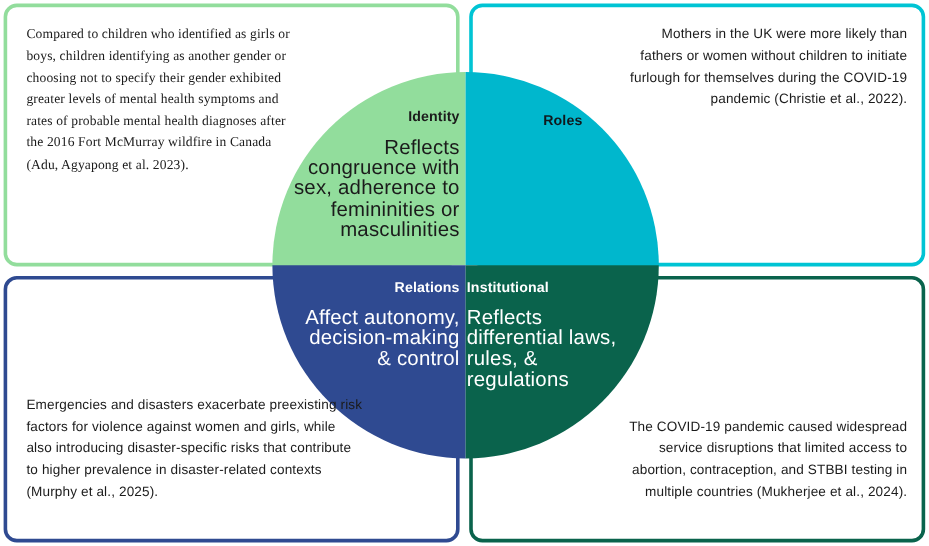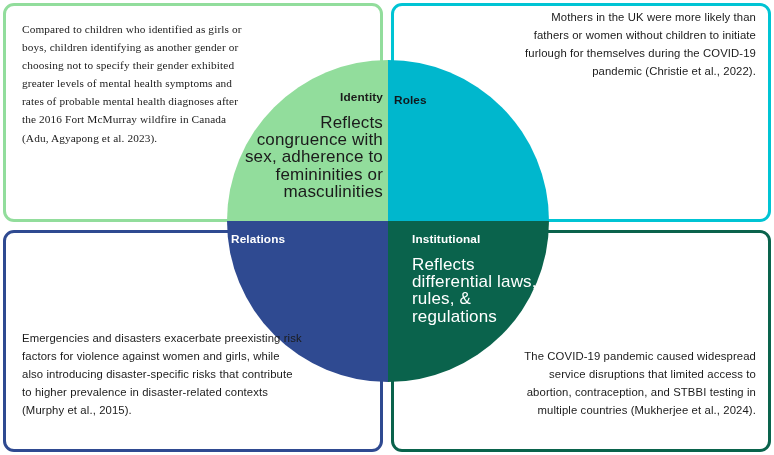--- a/index.html
+++ b/index.html
@@ -35,21 +35,21 @@
   
   .outer-text {
     position: absolute;
     font-size: 11.3px;
     line-height: 18.1px;
     color: #1b1b1b;
     letter-spacing: 0.01em;
     white-space: pre-line;
   }
   .t-tl { left: 22px;  top: 20px;  width: 226px; text-align: left; font-family: Liberation Serif, serif; }
-  .t-tr { left: 524px; top: 8px;  width: 232px; text-align: right; }
+  .t-tr { left: 524px; top: 20px;  width: 232px; text-align: right; }
   .t-bl { left: 22px;  top: 329px; width: 280px; text-align: left; }
   .t-br { left: 508px; top: 347px; width: 248px; text-align: right; }
 
   
   #circle {
     position: absolute;
     left: 227px;
     top: 60px;
     width: 322px;
     height: 322px;
@@ -86,31 +86,31 @@
   }
   .inner-identity {
     left: 237px; top: 90px;
     width: 146px;
     text-align: right;
     color: #1b1b1b;
   }
   .inner-roles {
     left: 394px; top: 93px;
     width: 150px;
-    text-align: left;
+    text-align: center;
     color: #10181c;
   }
   .inner-relations {
     left: 231px; top: 232px;
     width: 152px;
-    text-align: left;
+    text-align: right;
     color: #ffffff;
   }
   .inner-institutional {
-    left: 412px; top: 232px;
+    left: 389px; top: 232px;
     width: 150px;
     text-align: left;
     color: #ffffff;
   }
 </style>
 </head>
 <body>
 
 <div id="canvas" style="background: rgb(255, 255, 255);">
 
@@ -134,28 +134,31 @@
 femininities or
 masculinities</div>
   </div>
 
   <div class="inner inner-roles">
     <div class="head">Roles</div>
   </div>
 
   <div class="inner inner-relations">
     <div class="head">Relations</div>
+    <div class="body">Affect autonomy,
+decision-making
+&amp; control</div>
   </div>
 
   <div class="inner inner-institutional">
     <div class="head">Institutional</div>
     <div class="body">Reflects
 differential laws,
 rules, &amp;
 regulations</div>
   </div>
 
   <div class="outer-text t-tl" style="color: rgb(27, 27, 27);">Compared to children who identified as girls or boys, children identifying as another gender or choosing not to specify their gender exhibited greater levels of mental health symptoms and rates of probable mental health diagnoses after the 2016 Fort McMurray wildfire in Canada (Adu, Agyapong et al. 2023).</div>
   <div class="outer-text t-tr" style="color: rgb(27, 27, 27);">Mothers in the UK were more likely than fathers or women without children to initiate furlough for themselves during the COVID-19 pandemic (Christie et al., 2022).</div>
-  <div class="outer-text t-bl" style="color: rgb(27, 27, 27);">Emergencies and disasters exacerbate preexisting risk factors for violence against women and girls, while also introducing disaster-specific risks that contribute to higher prevalence in disaster-related contexts (Murphy et al., 2015).</div>
+  <div class="outer-text t-bl" style="color: rgb(27, 27, 27);">Emergencies and disasters exacerbate preexisting risk factors for violence against women and girls, while also introducing disaster-specific risks that contribute to higher prevalence in disaster-related contexts (Murphy et al., 2025).</div>
   <div class="outer-text t-br" style="color: rgb(27, 27, 27);">The COVID-19 pandemic caused widespread service disruptions that limited access to abortion, contraception, and STBBI testing in multiple countries (Mukherjee et al., 2024).</div>
 
 </div>
 
 </body></html>

